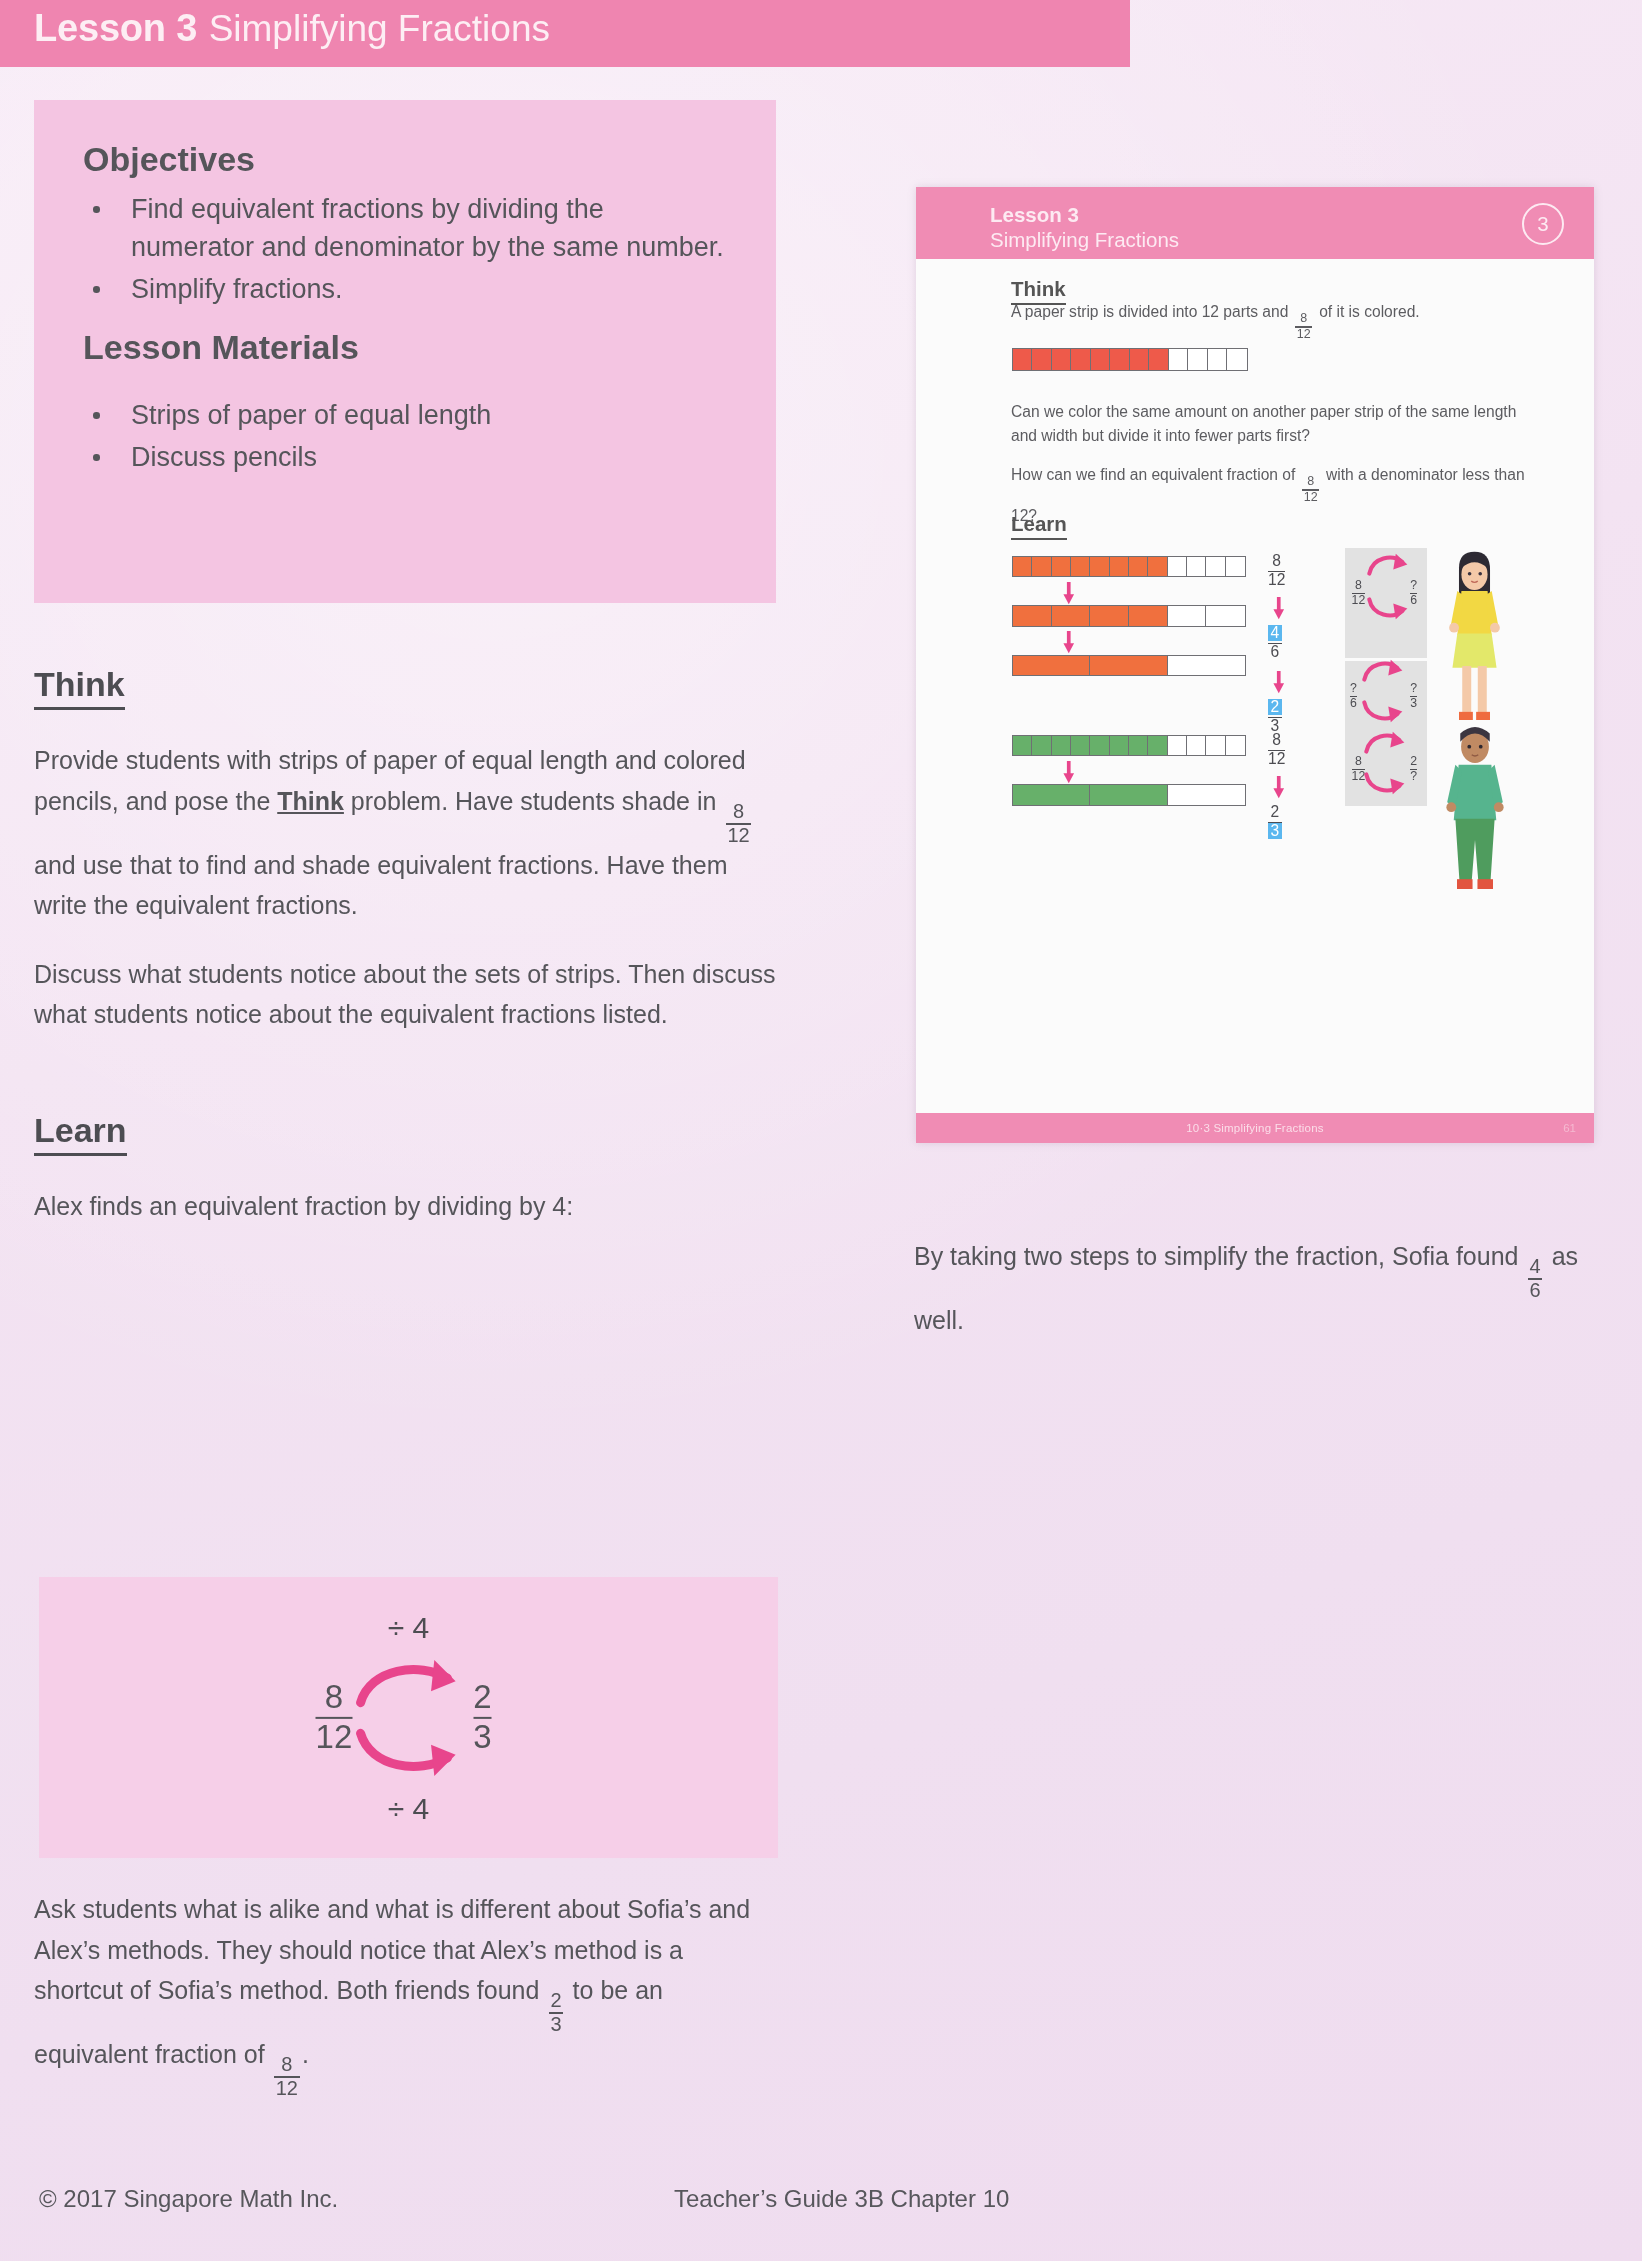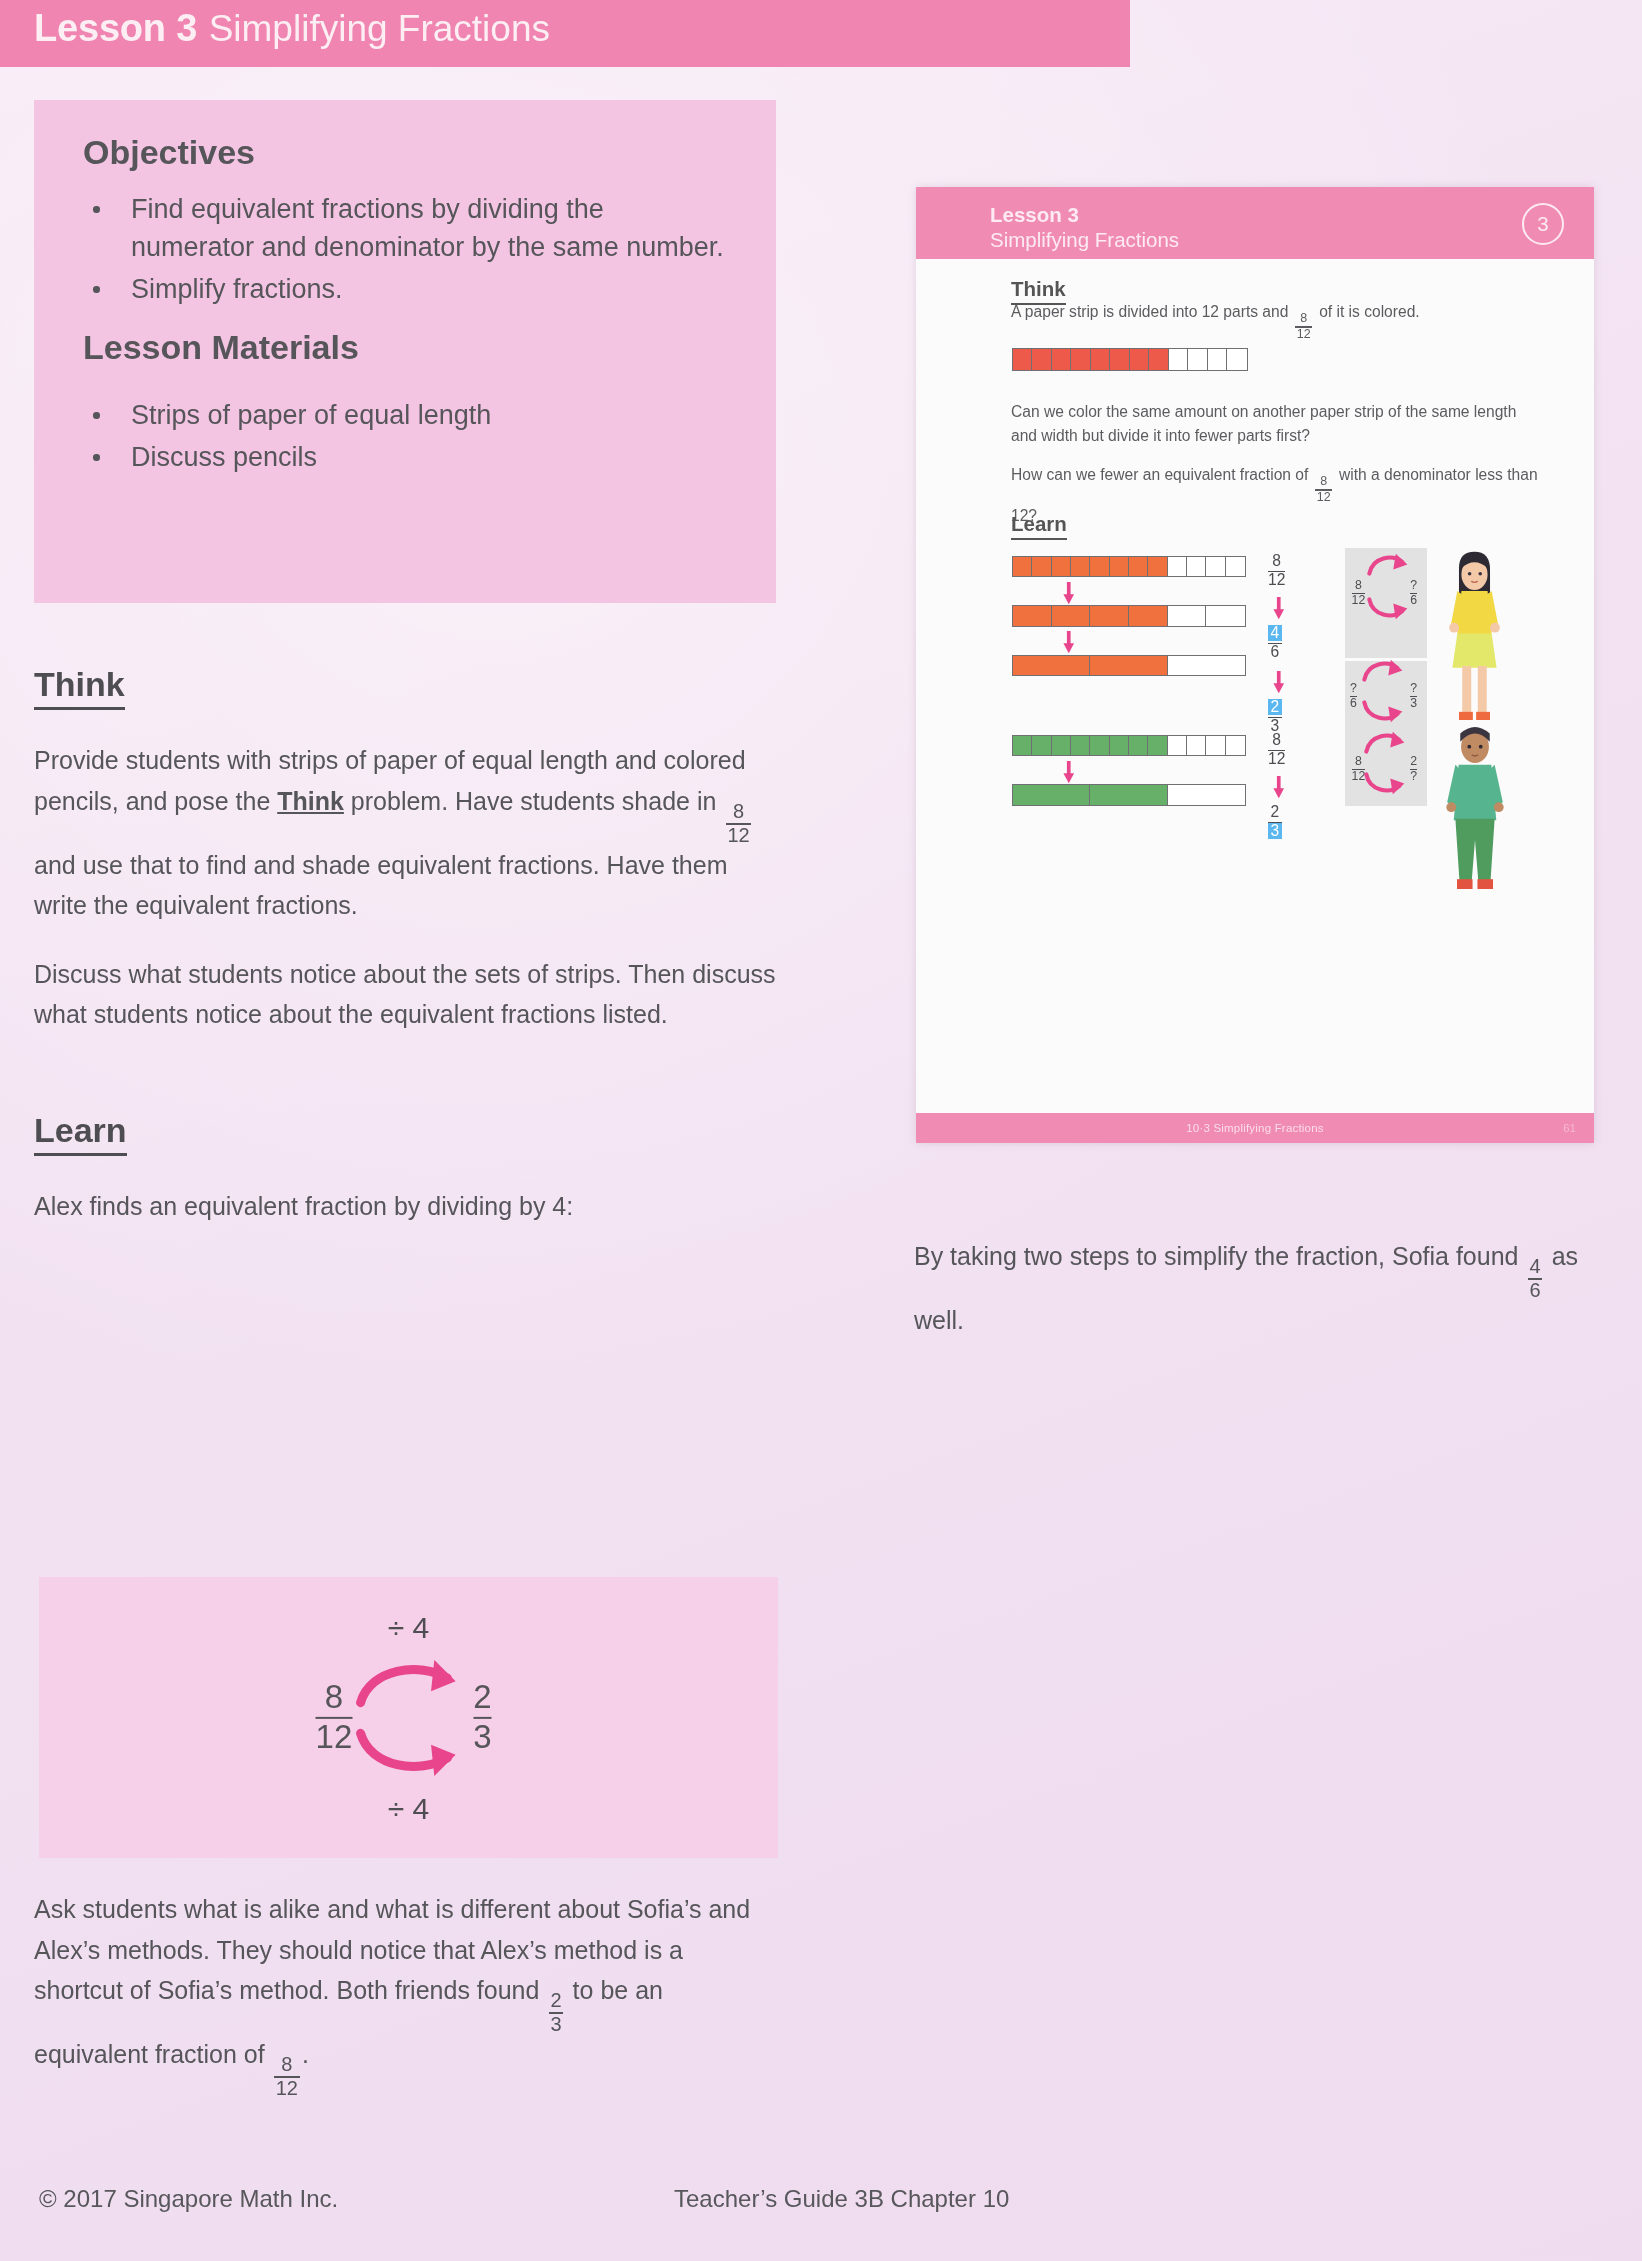--- a/index.html
+++ b/index.html
@@ -61,21 +61,21 @@
     width: 742px;
     height: 503px;
     background: #f4c5e2;
   }
   .card-heading {
     position: absolute;
     color: #55555a;
     font-weight: bold;
     font-size: 34px;
   }
-  #objectives-heading { left: 49px; top: 33px; text-align: center; }
+  #objectives-heading { left: 49px; top: 40px; text-align: center; }
   #materials-heading  { left: 49px; top: 228px; }
 
   .bullet-list {
     position: absolute;
     left: 49px;
     margin: 0;
     padding: 0;
     list-style: none;
   }
   #objectives-list { top: 90px; width: 649px; }
@@ -492,21 +492,21 @@
         <div class="cell red"></div>
         <div class="cell"></div>
         <div class="cell"></div>
         <div class="cell"></div>
         <div class="cell"></div>
       </div>
 
       <p id="book-q1" class="book-text">Can we color the same amount on another paper strip of the same length and width but divide it into fewer parts first?</p>
 
       <p id="book-q2" class="book-text">
-        <span>How can we fewer an equivalent fraction of </span><span class="frac">
+        <span>How can we find an equivalent fraction of </span><span class="frac">
             <span class="num">8</span>
             <span class="den">12</span>
           </span><span> with a denominator less than 12?</span>
       </p>
 
       <div id="book-learn-heading" class="book-heading">Learn</div>
 
       <div id="learn-group-a">
 
         <div class="striprow">

